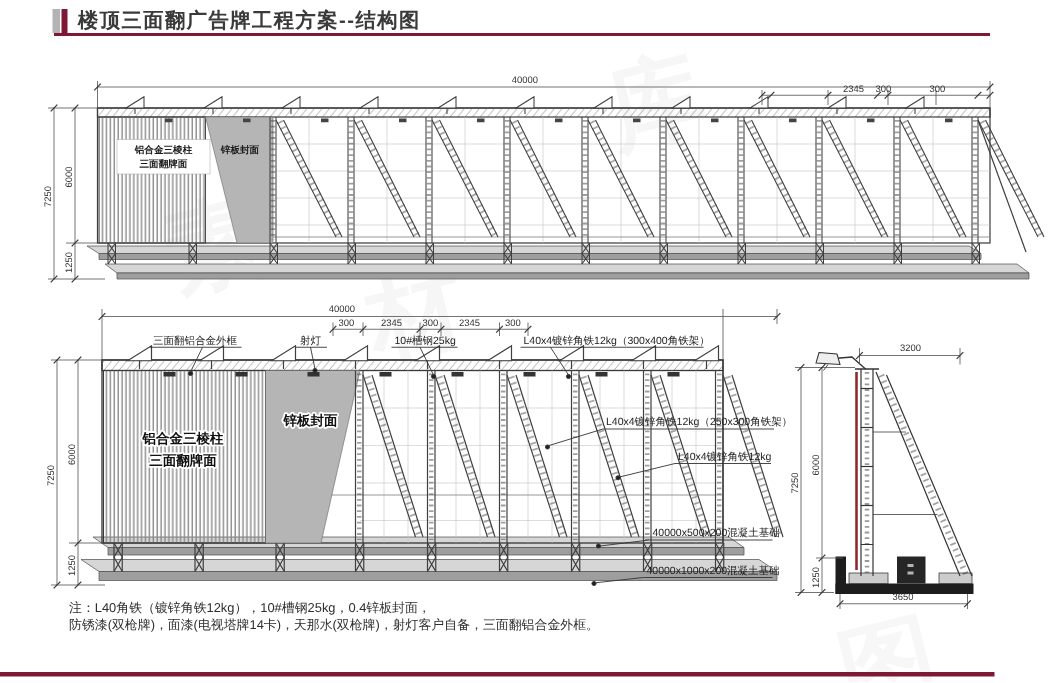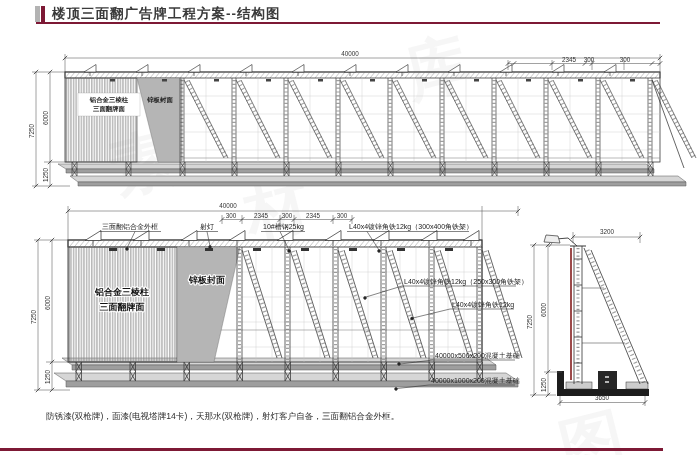--- a/index.html
+++ b/index.html
@@ -448,16 +448,17 @@
           <use href="#tk" x="548" y="395"></use>
       </g>
       <text class="dim" x="607" y="234" text-anchor="middle">3200</text>
       <text class="dim" x="602" y="400" text-anchor="middle">3650</text>
       <text class="dim" x="532" y="322" text-anchor="middle" transform="rotate(-90 532 322)">7250</text>
       <text class="dim" x="546" y="310" text-anchor="middle" transform="rotate(-90 546 310)">6000</text>
       <text class="dim" x="546" y="385" text-anchor="middle" transform="rotate(-90 546 385)">1250</text>
     </g>
   </svg>
 
+  <div class="note note1">注：L40角铁（镀锌角铁12kg），10#槽钢25kg，0.4锌板封面，</div>
   <div class="note note2">防锈漆(双枪牌)，面漆(电视塔牌14卡)，天那水(双枪牌)，射灯客户自备，三面翻铝合金外框。</div>
 
   <div class="ftr-rule"></div>
 </div>
 
 </body></html>

